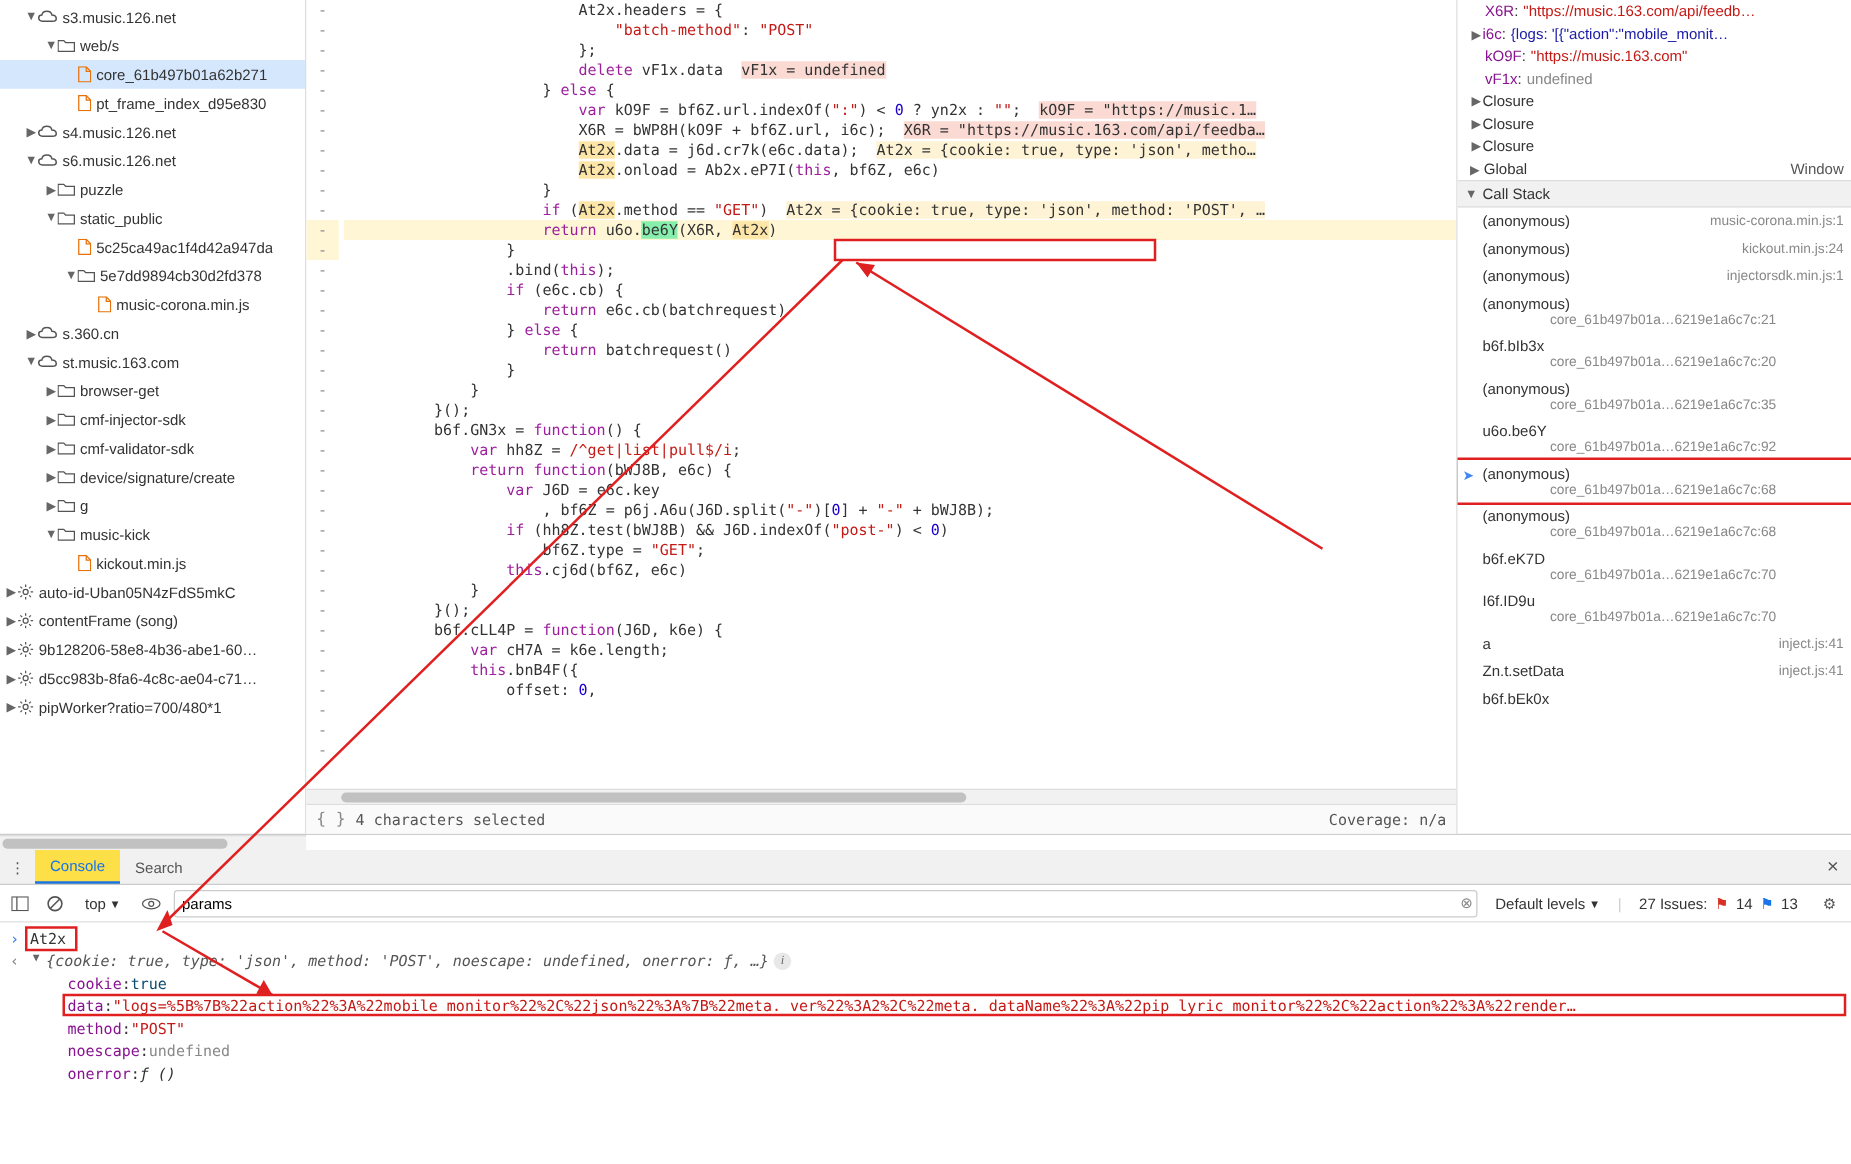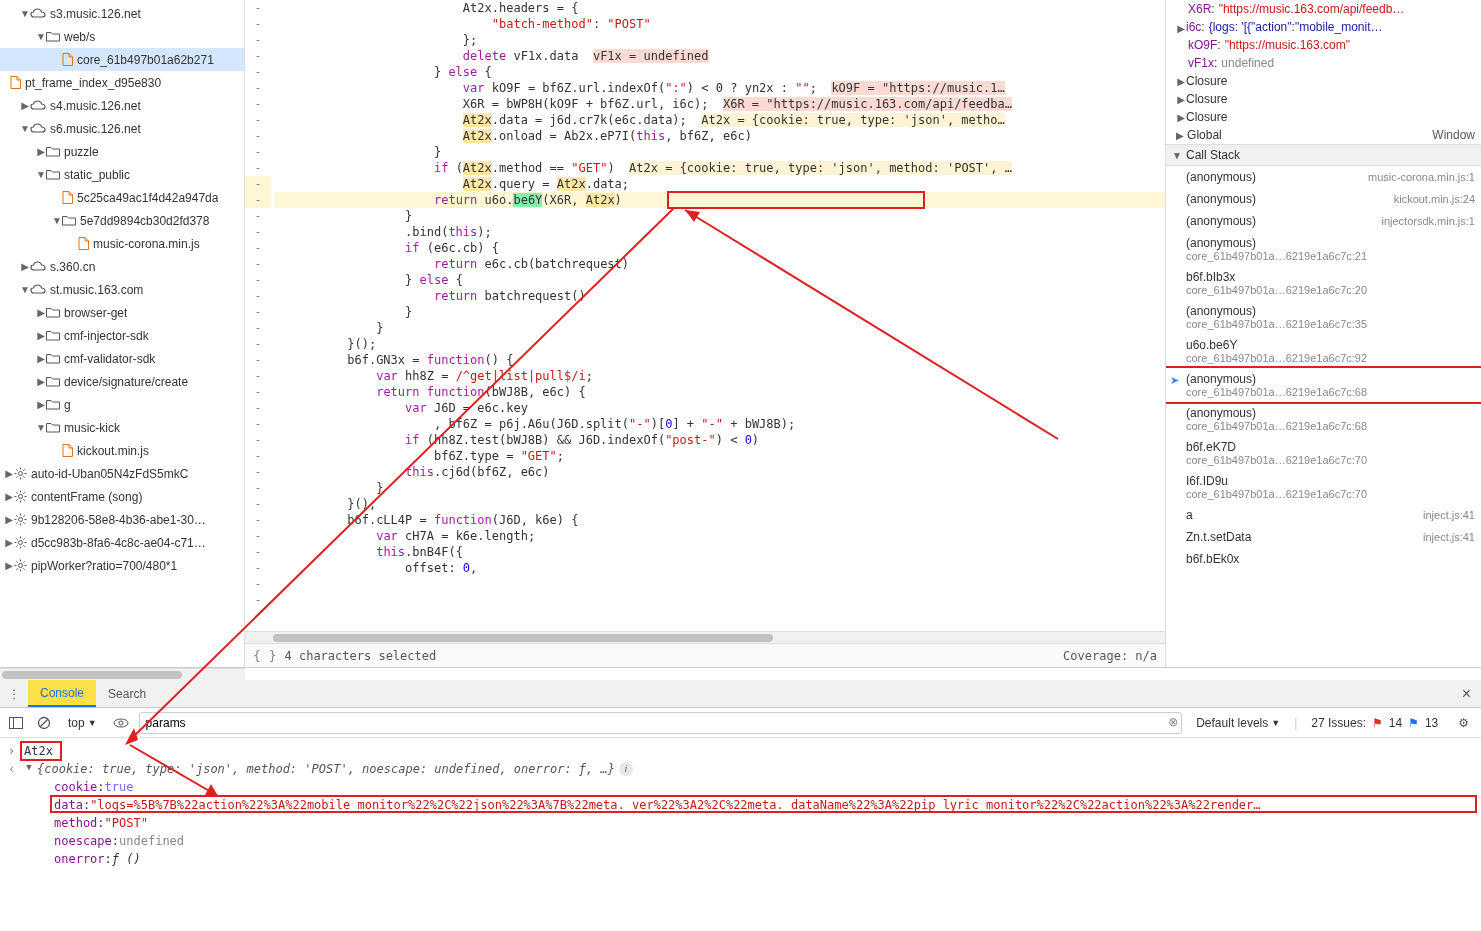--- a/index.html
+++ b/index.html
@@ -29,21 +29,21 @@
 .scope-item { padding: 2px 6px 2px 22px; white-space: nowrap; overflow: hidden; text-overflow: ellipsis; height: 18px; display: flex; align-items: flex-end; }
 .scope-key { color: #881391; }
 .scope-val { color: #1a1aa6; margin-left: 4px; }
 .scope-str { color: #c41a16; margin-left: 4px; }
 .scope-undef { color: #888; margin-left: 4px; }
 .scope-header { background: #f1f1f1; padding: 3px 6px; border-top: 1px solid #ddd; border-bottom: 1px solid #ddd; font-weight: normal; display: flex; align-items: center; cursor: default; }
 .scope-header .tri { margin-right: 4px; }
 .closure-row { padding: 2px 6px 2px 10px; display: flex; align-items: center; cursor: default; }
 .callstack-item { padding: 4px 6px 4px 20px; cursor: default; position: relative; }
 .callstack-item .cs-name { display: block; }
-.callstack-item .cs-loc { display: block; text-align: left; color: #888; font-size: 11px; }
+.callstack-item .cs-loc { display: block; text-align: center; color: #888; font-size: 11px; }
 .callstack-item.single-line { display: flex; justify-content: space-between; align-items: center; padding: 4px 6px 4px 20px; }
 .cs-arrow { position: absolute; left: 4px; top: 6px; color: #4285f4; font-size: 11px; }
 .status-bar { height: 24px; border-top: 1px solid #ddd; display: flex; align-items: center; padding: 0 8px; background: #fafafa; font-size: 12px; color: #555; }
 .status-left { display: flex; align-items: center; gap: 8px; }
 .status-right { margin-left: auto; }
 .braces-icon { color: #888; font-family: monospace; font-size: 13px; }
 .console-area { flex: 1; display: flex; flex-direction: column; }
 .console-tabs { height: 28px; border-bottom: 1px solid #ccc; display: flex; align-items: center; background: #f1f1f1; }
 .tab { padding: 0 12px; height: 100%; display: flex; align-items: center; cursor: default; color: #555; }
 .tab.active { color: #1a73e8; border-bottom: 2px solid #1a73e8; background: #fde047; }
@@ -55,21 +55,21 @@
 .filter-input { width: 100%; border: 1px solid #ccc; border-radius: 3px; padding: 3px 24px 3px 6px; font-size: 12px; }
 .clear-x { position: absolute; right: 4px; top: 3px; color: #888; cursor: default; }
 .lv { padding: 0 6px; cursor: default; display: flex; align-items: center; gap: 3px; }
 .issues { padding: 0 6px; display: flex; align-items: center; gap: 6px; text-align: right; }
 .gear-tb { padding: 0 6px; cursor: default; color: #555; }
 .console-body { flex: 1; padding: 4px 8px; font-family: "Consolas", "Menlo", monospace; font-size: 12px; overflow: hidden; }
 .console-line { padding: 2px 0; display: flex; align-items: flex-start; }
 .prompt { color: #367cf1; margin-right: 6px; width: 10px; flex-shrink: 0; }
 .obj-key { color: #881391; }
 .obj-str { color: #c41a16; }
-.obj-lit { color: #8b5cf6; }
+.obj-lit { color: #0c4a6e; }
 .obj-undef { color: #888; }
 .obj-fn { font-style: italic; }
 .info-i { display: inline-block; width: 14px; height: 14px; border-radius: 50%; background: #e8e8e8; color: #666; text-align: center; line-height: 14px; font-size: 10px; margin-left: 4px; font-style: italic; font-family: serif; }
 .global-row { display: flex; justify-content: space-between; padding: 2px 6px 2px 10px; }
 .hscroll { height: 12px; background: #f1f1f1; border-top: 1px solid #ddd; position: relative; }
 .hscroll-thumb { position: absolute; height: 8px; top: 2px; background: #c1c1c1; border-radius: 4px; }
 </style>
 </head>
 <body>
 
@@ -97,21 +97,21 @@
       <div class="tree-item" style="padding-left: 52px; background: rgb(212, 231, 253);">
         <span class="tri"></span>
         <span class="file-icon">
           <svg width="11" height="13" viewBox="0 0 11 13">
             <path d="M1 0.5 L7 0.5 L10.5 4 L10.5 12.5 L1 12.5 Z" fill="none" stroke="#e8710a"></path>
             <path d="M7 0.5 L7 4 L10.5 4" fill="none" stroke="#e8710a"></path>
           </svg>
         </span>
         <span class="tree-label">core_61b497b01a62b271</span>
       </div>
-      <div class="tree-item" style="">
+      <div class="tree-item" style="padding-left: 52px;">
         <span class="tri"></span>
         <span class="file-icon">
           <svg width="11" height="13" viewBox="0 0 11 13">
             <path d="M1 0.5 L7 0.5 L10.5 4 L10.5 12.5 L1 12.5 Z" fill="none" stroke="#e8710a"></path>
             <path d="M7 0.5 L7 4 L10.5 4" fill="none" stroke="#e8710a"></path>
           </svg>
         </span>
         <span class="tree-label">pt_frame_index_d95e830</span>
       </div>
       <div class="tree-item" style="padding-left: 20px;">
@@ -309,21 +309,21 @@
               <line x1="6.5" y1="10.5" x2="6.5" y2="12.5"></line>
               <line x1="0.5" y1="6.5" x2="2.5" y2="6.5"></line>
               <line x1="10.5" y1="6.5" x2="12.5" y2="6.5"></line>
               <line x1="2.3" y1="2.3" x2="3.7" y2="3.7"></line>
               <line x1="9.3" y1="9.3" x2="10.7" y2="10.7"></line>
               <line x1="2.3" y1="10.7" x2="3.7" y2="9.3"></line>
               <line x1="9.3" y1="3.7" x2="10.7" y2="2.3"></line>
             </g>
           </svg>
         </span>
-        <span class="tree-label">9b128206-58e8-4b36-abe1-30…</span>
+        <span class="tree-label">9b128206-58e8-4b36-abe1-60…</span>
       </div>
       <div class="tree-item" style="padding-left: 4px;">
         <span class="tri">▶</span>
         <span class="gear-icon">
           <svg width="13" height="13" viewBox="0 0 13 13">
             <circle cx="6.5" cy="6.5" r="2" fill="none" stroke="#555"></circle>
             <g stroke="#555">
               <line x1="6.5" y1="0.5" x2="6.5" y2="2.5"></line>
               <line x1="6.5" y1="10.5" x2="6.5" y2="12.5"></line>
               <line x1="0.5" y1="6.5" x2="2.5" y2="6.5"></line>
@@ -404,21 +404,20 @@
         <div class="code-line">                              <span class="str">"batch-method"</span>: <span class="str">"POST"</span></div>
         <div class="code-line">                          };</div>
         <div class="code-line">                          <span class="kw">delete</span> vF1x.data  <span class="hl-red-bg">vF1x = undefined</span></div>
         <div class="code-line">                      } <span class="kw">else</span> {</div>
         <div class="code-line">                          <span class="kw">var</span> kO9F = bf6Z.url.indexOf(<span class="str">":"</span>) &lt; <span class="num">0</span> ? yn2x : <span class="str">""</span>;  <span class="hl-red-bg">kO9F = "https://music.1…</span></div>
         <div class="code-line">                          X6R = bWP8H(kO9F + bf6Z.url, i6c);  <span class="hl-red-bg">X6R = "https://music.163.com/api/feedba…</span></div>
         <div class="code-line">                          <span class="hl-yellow-bg">At2x</span>.data = j6d.cr7k(e6c.data);  <span class="hl-orange-bg">At2x = {cookie: true, type: 'json', metho…</span></div>
         <div class="code-line">                          <span class="hl-yellow-bg">At2x</span>.onload = Ab2x.eP7I(<span class="kw">this</span>, bf6Z, e6c)</div>
         <div class="code-line">                      }</div>
         <div class="code-line">                      <span class="kw">if</span> (<span class="hl-yellow-bg">At2x</span>.method == <span class="str">"GET"</span>)  <span class="hl-orange-bg">At2x = {cookie: true, type: 'json', method: 'POST', …</span></div>
-        <div class="code-line">                          <span class="hl-yellow-bg2">At2x</span>.query = <span class="hl-yellow-bg2">At2x</span>.data;</div>
         <div class="code-line" style="background: rgb(255, 246, 214); display: block;">                      <span class="kw">return</span> u6o.<span class="hl-blue">be6Y</span>(X6R, <span class="hl-yellow-bg2">At2x</span>)</div>
         <div class="code-line">                  }</div>
         <div class="code-line">                  .bind(<span class="kw">this</span>);</div>
         <div class="code-line">                  <span class="kw">if</span> (e6c.cb) {</div>
         <div class="code-line">                      <span class="kw">return</span> e6c.cb(batchrequest)</div>
         <div class="code-line">                  } <span class="kw">else</span> {</div>
         <div class="code-line">                      <span class="kw">return</span> batchrequest()</div>
         <div class="code-line">                  }</div>
         <div class="code-line">              }</div>
         <div class="code-line">          }();</div>

